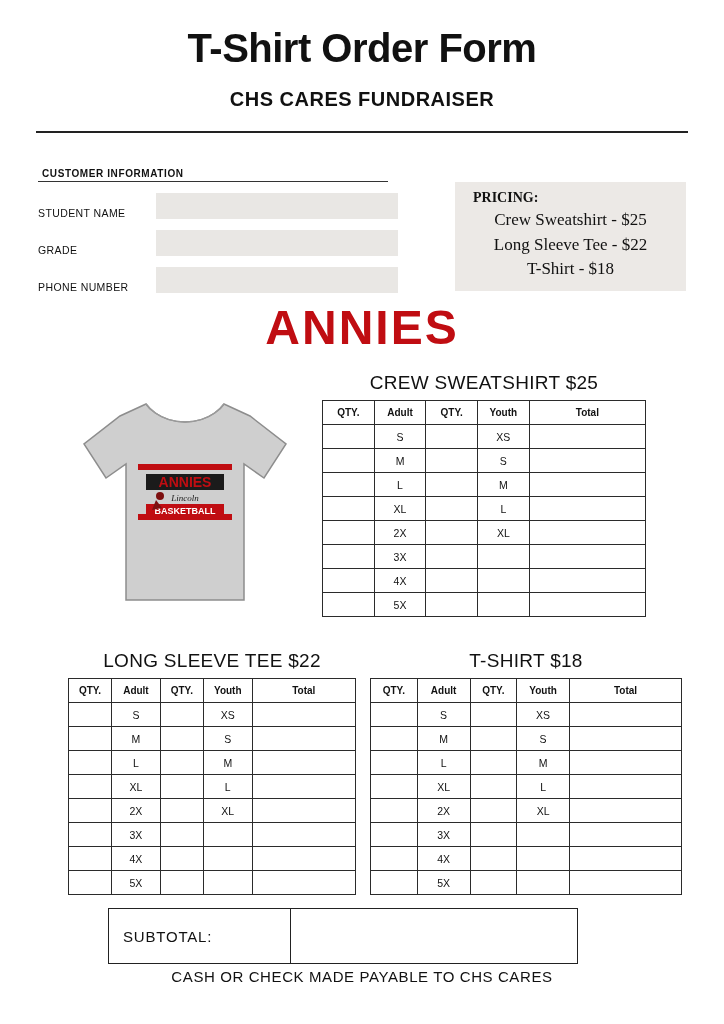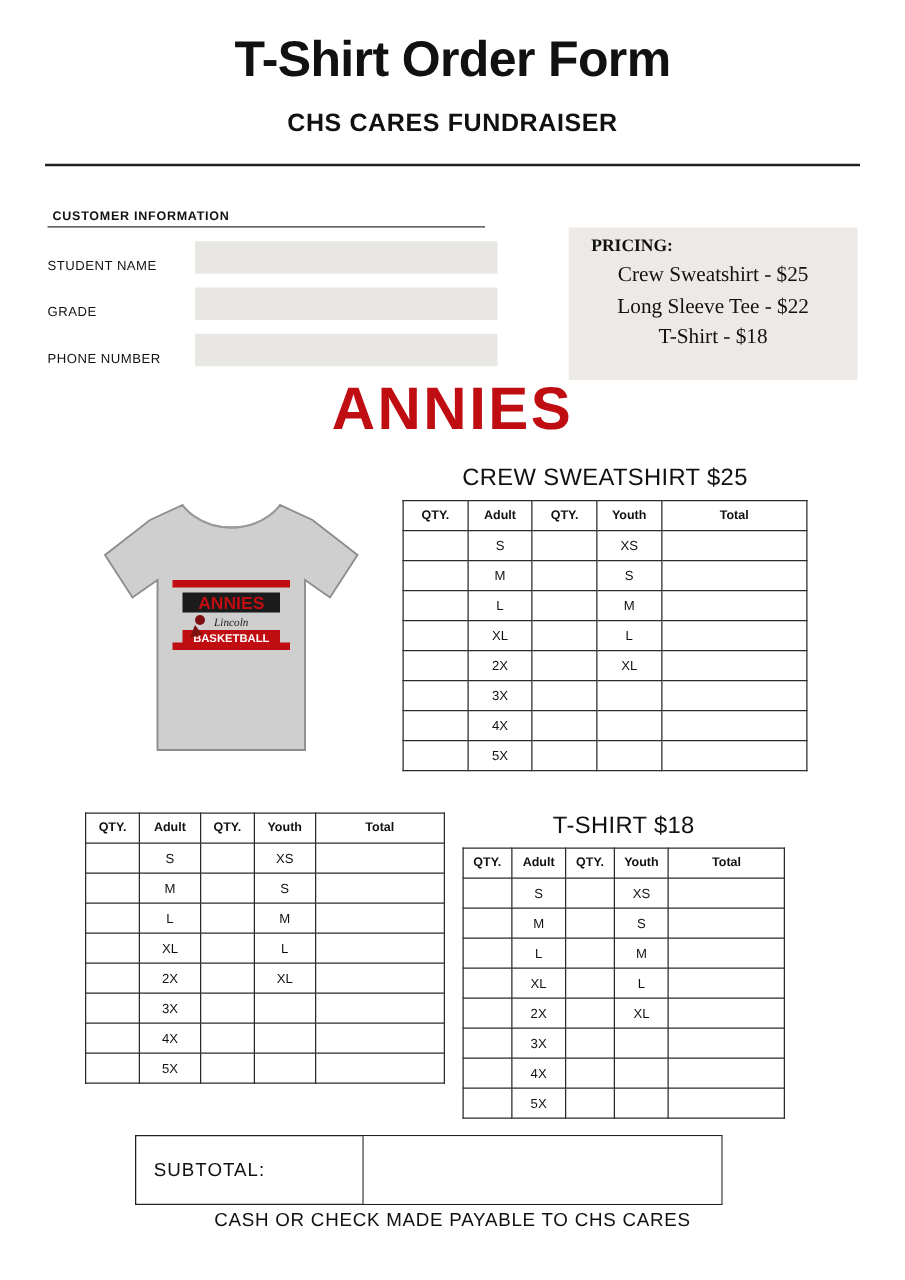--- a/index.html
+++ b/index.html
@@ -80,21 +80,21 @@
     box-sizing: border-box;
   }
 
   
   .pricing-box {
     position: absolute;
     left: 455px;
     top: 182px;
     width: 231px;
     background: #ece9e6;
-    padding: 8px 10px 22px 10px;
+    padding: 8px 10px 9px 10px;
     box-sizing: border-box;
   }
   .pricing-title {
     font-size: 14px;
     font-weight: bold;
     text-align: left;
     padding-left: 8px;
     margin-bottom: 2px;
     font-family: "Liberation Serif", serif;
   }
@@ -178,21 +178,21 @@
   .ls-block .col-qty { width: 15%; }
   .ls-block .col-adult { width: 17%; }
   .ls-block .col-qty2 { width: 15%; }
   .ls-block .col-youth { width: 17%; }
   .ls-block .col-total { width: 36%; }
 
   .ts-block {
     position: absolute;
     left: 370px;
     top: 650px;
-    width: 258px;
+    width: 312px;
   }
   .ts-block .col-qty { width: 15%; }
   .ts-block .col-adult { width: 17%; }
   .ts-block .col-qty2 { width: 15%; }
   .ts-block .col-youth { width: 17%; }
   .ts-block .col-total { width: 36%; }
 
   
   .subtotal-row {
     position: absolute;
@@ -365,20 +365,21 @@
         <td class="cell-size">5X</td>
         <td></td>
         <td class="cell-size"></td>
         <td></td>
       </tr>
     </tbody>
   </table>
 </div>
 
 <div class="ls-block">
+  <div class="section-title">LONG SLEEVE TEE $22</div>
   <table class="order">
     <colgroup>
       <col class="col-qty">
         <col class="col-adult">
         <col class="col-qty2">
         <col class="col-youth">
         <col class="col-total">
     </colgroup>
     <thead>
       <tr>

